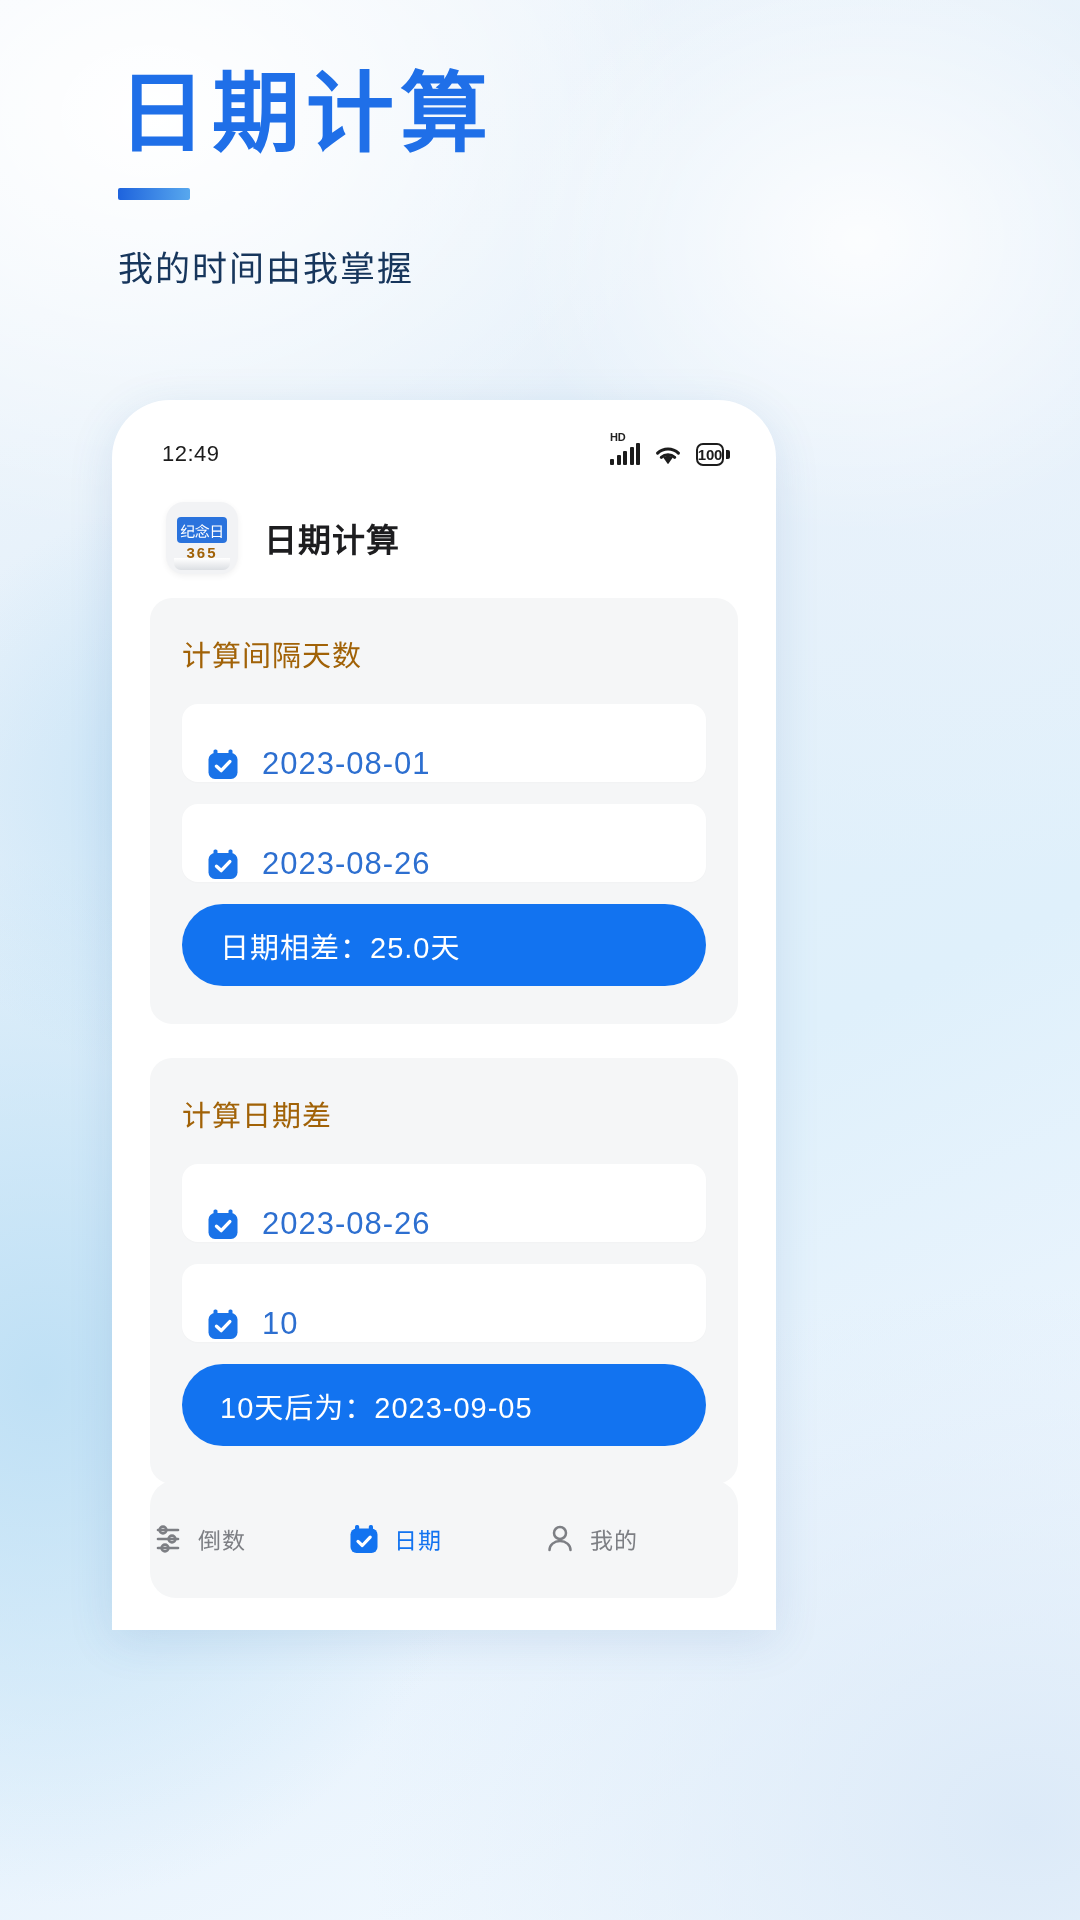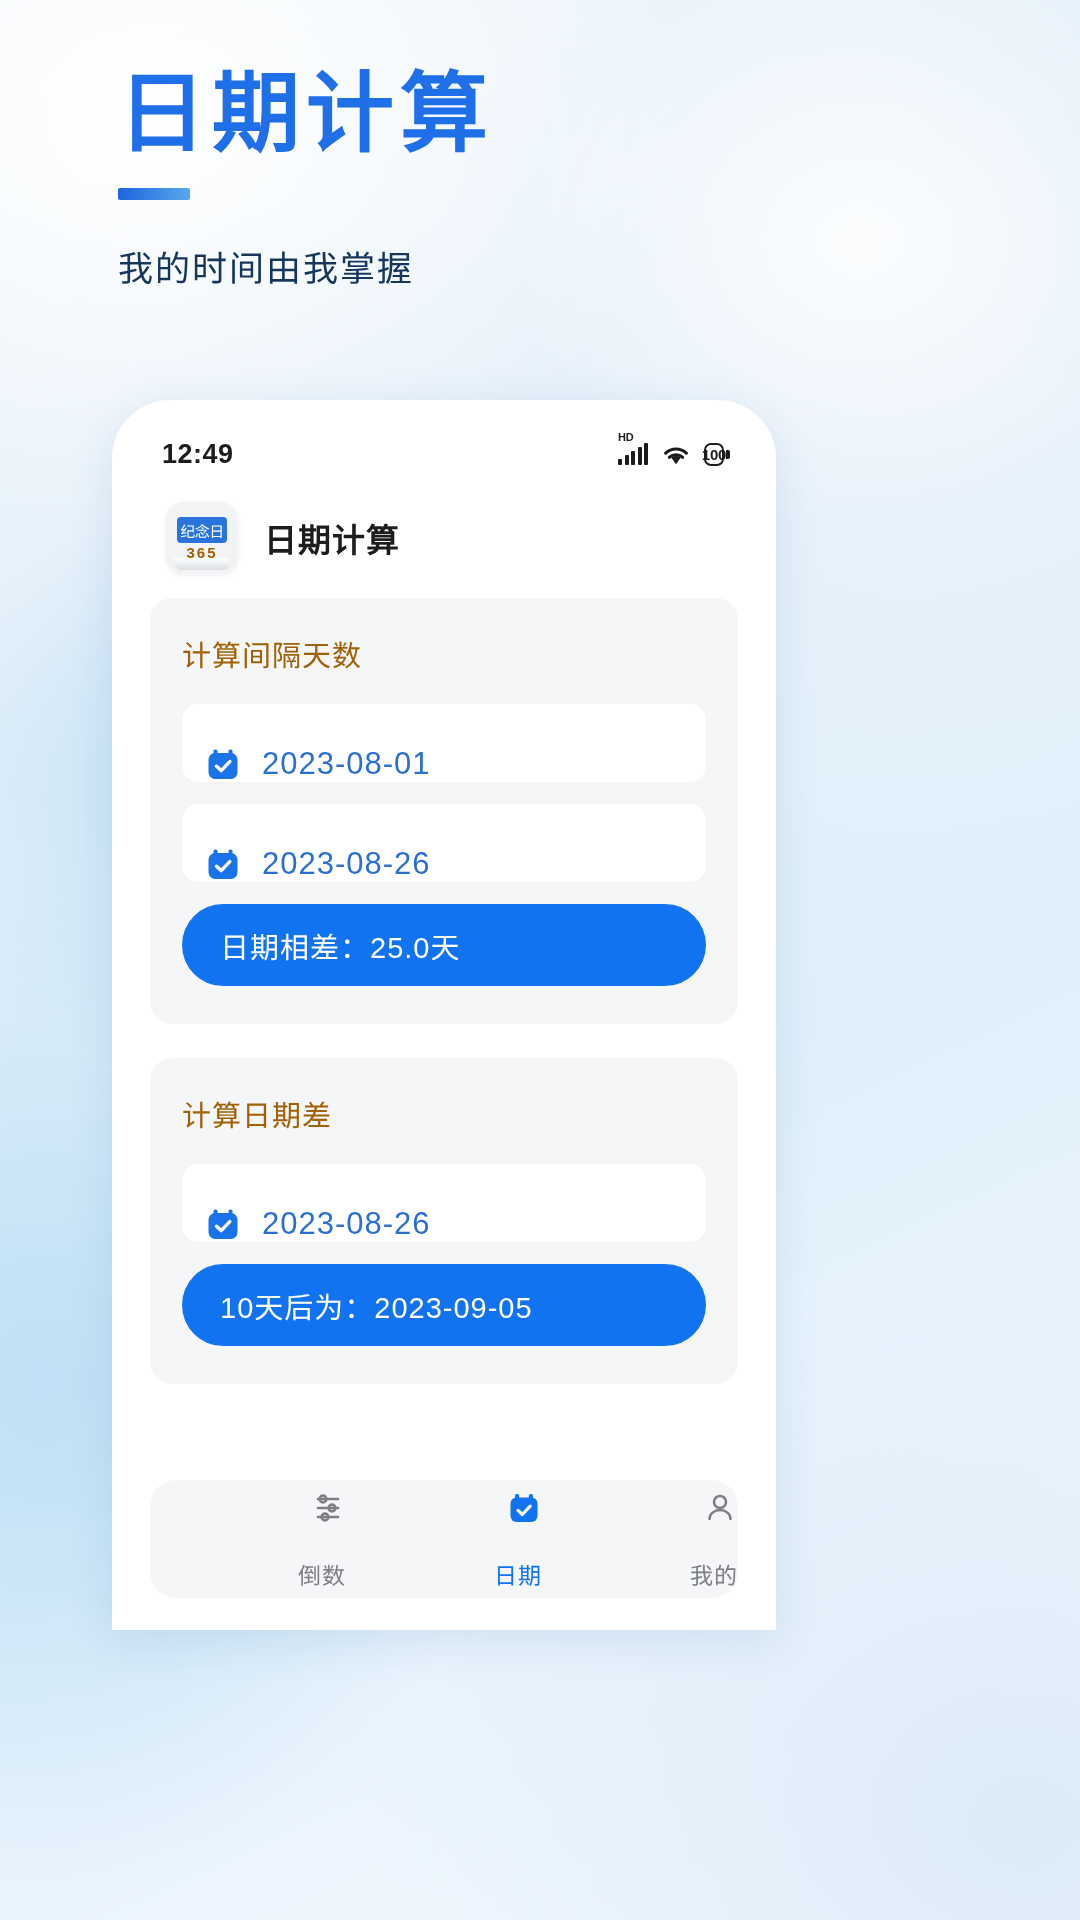--- a/index.html
+++ b/index.html
@@ -84,43 +84,43 @@
   
   .statusbar {
     position: relative;
     height: 86px;
     display: flex;
     align-items: center;
     justify-content: space-between;
     padding: 22px 46px 0 50px;
   }
   .status-time {
-    font-size: 27px;
-    font-weight: 700;
+    font-size: 22px;
+    font-weight: 400;
     color: #1c1c1c;
     letter-spacing: 0.5px;
   }
   .status-icons { display: flex; align-items: center; gap: 13px; text-align: center; }
   .hd-signal { position: relative; display: flex; align-items: flex-end; gap: 2.5px; height: 22px; }
   .hd-tag {
     position: absolute; left: 0; top: -12px;
     font-size: 11px; font-weight: 700; color: #222; letter-spacing: -0.3px;
   }
   .bar { width: 4px; background: #1c1c1c; border-radius: 1px; }
   .bar.b1 { height: 6px; }
   .bar.b2 { height: 10px; }
   .bar.b3 { height: 14px; }
   .bar.b4 { height: 18px; }
   .bar.b5 { height: 22px; }
   .wifi-icon svg { display: block; }
   .battery {
     display: flex; align-items: center;
   }
   .battery-body {
-    width: 20px; height: 23px;
+    width: 28px; height: 23px;
     border: 2.5px solid #1c1c1c;
     border-radius: 7px;
     display: flex; align-items: center; justify-content: center;
     font-size: 15px; font-weight: 700; color: #1c1c1c;
     letter-spacing: -0.2px;
   }
   .battery-cap {
     width: 4px; height: 9px;
     background: #1c1c1c;
     border-radius: 0 2px 2px 0;
@@ -237,23 +237,23 @@
     bottom: 32px;
     height: 118px;
     background: #f5f6f7;
     border-radius: 26px;
     display: flex;
     align-items: center;
   }
   .tab {
     flex: 1;
     display: flex;
-    flex-direction: column;
-    align-items: flex-end;
-    gap: 29px;
+    flex-direction: row;
+    align-items: center;
+    gap: 12px;
     cursor: pointer;
   }
   .tab-icon { height: 40px; display: flex; align-items: center; justify-content: center; }
   .tab-label {
     font-size: 23px;
     color: #7d7f84;
     letter-spacing: 1px;
   }
   .tab.active .tab-label { color: #1273f0; }
 </style>
@@ -344,20 +344,31 @@
             <svg width="34" height="34" viewBox="0 0 34 34">
               <rect x="7.5" y="1.5" width="4" height="7" rx="1.6" fill="#1a73e8"></rect>
               <rect x="22.5" y="1.5" width="4" height="7" rx="1.6" fill="#1a73e8"></rect>
               <rect x="2.5" y="5" width="29" height="26" rx="6.5" fill="#1a73e8"></rect>
               <path d="M10.5 18.2 L15.2 22.6 L23.8 13.6" stroke="#ffffff" stroke-width="3.4" fill="none" stroke-linecap="round" stroke-linejoin="round"></path>
             </svg>
           </span>
           <span class="field-value">2023-08-26</span>
         </div>
 
+        <div class="field">
+          <span class="cal-icon">
+            <svg width="34" height="34" viewBox="0 0 34 34">
+              <rect x="7.5" y="1.5" width="4" height="7" rx="1.6" fill="#1a73e8"></rect>
+              <rect x="22.5" y="1.5" width="4" height="7" rx="1.6" fill="#1a73e8"></rect>
+              <rect x="2.5" y="5" width="29" height="26" rx="6.5" fill="#1a73e8"></rect>
+              <path d="M10.5 18.2 L15.2 22.6 L23.8 13.6" stroke="#ffffff" stroke-width="3.4" fill="none" stroke-linecap="round" stroke-linejoin="round"></path>
+            </svg>
+          </span>
+          <span class="field-value">10</span>
+        </div>
 
         <button class="result-btn">10天后为：2023-09-05</button>
       </div>
     </div>
 
     <div class="tabbar">
 
       <div class="tab">
         <span class="tab-icon">
           <svg width="36" height="36" viewBox="0 0 36 36">

